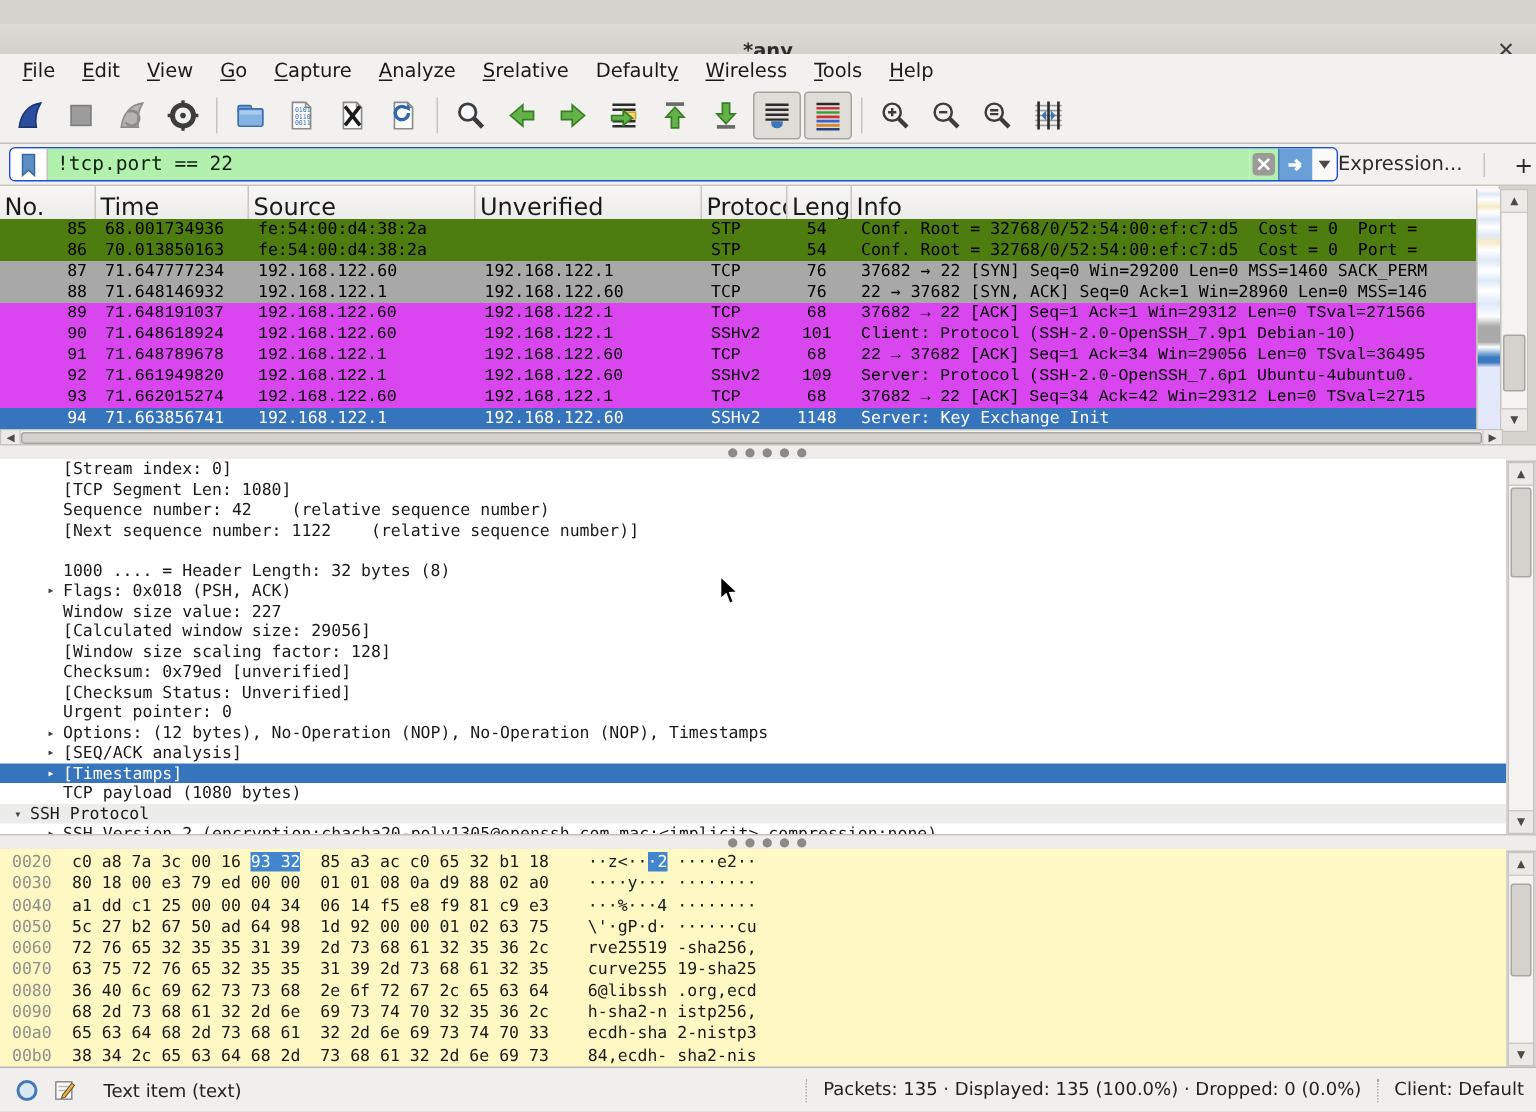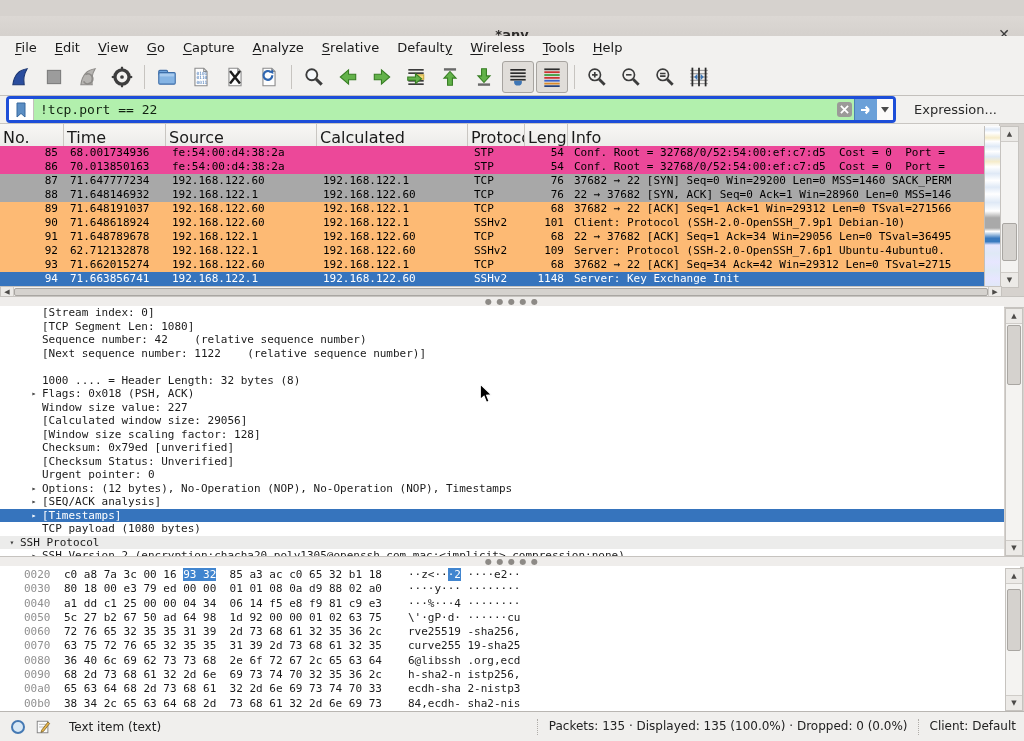--- a/index.html
+++ b/index.html
@@ -27,49 +27,49 @@
     border-bottom:1px solid #c3c0bc;display:flex;align-items:center;padding-left:4px;gap:2px;}
   .tbtn{width:30px;height:30px;display:flex;align-items:center;justify-content:center;
     border:1px solid transparent;border-radius:3px;flex:0 0 auto;}
   .tbtn.pressed{background:#e0ddd9;border:1px solid #a7a4a0;}
   .tsep{width:1px;height:24px;background:#c7c4c0;margin:0 4px;flex:0 0 auto;}
 
   
   .filterbar{left:0;top:96px;width:1024px;height:27px;background:#f2f1ef;
     border-bottom:1px solid #c9c6c2;display:flex;align-items:center;padding:0 6px;}
   .filter-box{display:flex;align-items:stretch;height:21px;width:884px;
-    border:3px solid #1d4ed8;border-radius:4px;background:#fff;overflow:hidden;flex:0 0 auto;}
+    border:1px solid #1d4ed8;border-radius:4px;background:#fff;overflow:hidden;flex:0 0 auto;}
   .fb-bookmark{width:24px;display:flex;align-items:center;justify-content:center;background:#fff;
     border-right:1px solid #c4c1bd;}
   .fb-input{flex:1;background:#b2f0ad;display:flex;align-items:center;padding-left:6px;
     font-size:13px;color:#102010;}
   .fb-clear{width:19px;background:#b2f0ad;display:flex;align-items:center;justify-content:center;}
   .fb-clear .box{width:15px;height:15px;border-radius:3px;background:#9b9a98;
     display:flex;align-items:center;justify-content:center;}
   .fb-apply{width:22px;display:flex;align-items:center;justify-content:center;background:#6aa0d8;
     border-left:1px solid #4c7fb5;}
   .fb-drop{width:16px;display:flex;align-items:center;justify-content:center;background:#fbfaf9;}
-  .expr-label{margin-left:18px;font-size:13px;color:#2a2a2a;}
+  .expr-label{font-size:13px;color:#2a2a2a;}
   .fsep{width:1px;height:16px;background:#c7c4c0;margin:0 12px 0 14px;}
   .plus-btn{font-size:15px;color:#2a2a2a;padding:0 8px;}
 
   
   .pgrid{display:grid;grid-template-columns:64px 102px 151px 151px 57px 43px minmax(0,1fr);}
   .plist-header{left:0;top:124px;width:1000px;height:22px;
     background:linear-gradient(#f8f7f5,#ececea);border-bottom:1px solid #c2bfbb;font-size:16px;}
   .plist-header .hcell{border-right:1px solid #c9c6c2;padding:4px 3px 2px 3px;
     white-space:nowrap;overflow:hidden;}
   .plist-rows{left:0;top:146px;width:984px;height:140px;background:#fff;overflow:hidden;}
   .prow{height:14px;line-height:14px;font-size:11px;white-space:nowrap;}
   .prow>div{overflow:hidden;white-space:pre;padding:0 0 0 6px;}
   .prow .c-no{text-align:right;padding:0 6px 0 0;}
-  .prow .c-len{text-align:right;padding:0 4px 0 0;}
-  .row-white{background:#ec4899;color:#000;}
+  .prow .c-len{text-align:center;padding:0 4px 0 0;}
+  .row-white{background:#4d7c0f;color:#000;}
   .row-gray{background:#a8a8a8;color:#000;}
-  .row-lavender{background:#fdba74;color:#000;}
+  .row-lavender{background:#d946ef;color:#000;font-family:Liberation Mono, monospace;}
   .row-selected{background:#3674bd;color:#fff;}
 
   .minimap{left:984px;top:126px;width:16px;height:170px;border:1px solid #c2bfbb;border-top:none;
     background:linear-gradient(to bottom,
       #ffffff 0%,#dfe9f6 2%,#ffffff 4%,#f6ecca 7%,#ffffff 9%,#dfe9f6 12%,#ffffff 15%,
       #dfe9f6 18%,#f6ecca 21%,#ffffff 24%,#dfe9f6 28%,#ffffff 32%,#dfe9f6 36%,#ffffff 40%,
       #dfe9f6 45%,#ffffff 50%,#a9a9a9 54%,#a9a9a9 60%,#ffffff 62%,#3a7abf 66%,#3a7abf 68%,
       #e7e6ff 70%,#dfe9f6 75%,#e7e6ff 80%,#dfe9f6 85%,#e7e6ff 90%,#dfe9f6 95%,#e7e6ff 100%);}
 
   
@@ -97,22 +97,22 @@
     font-size:11px;}
   .dline{height:13.5px;line-height:13.5px;display:flex;white-space:pre;}
   .dline .arrow{width:16px;flex:0 0 auto;text-align:center;font-size:8px;color:#3e3e3e;}
   .dline.lvl1{padding-left:4px;}
   .dline.lvl2{padding-left:26px;}
   .dline.selected{background:#3674bd;color:#fff;}
   .dline.selected .arrow{color:#fff;}
   .dline.shaded{background:#ececeb;}
 
   
-  .hexpane{left:0;top:566px;width:1004px;height:145px;background:#ffffff;overflow:hidden;
-    font-size:11px;padding-top:2px;padding-left:16px;}
+  .hexpane{left:0;top:566px;width:1004px;height:145px;background:#fef9c3;overflow:hidden;
+    font-size:11px;padding-top:2px;}
   .hrow{height:14.3px;line-height:14.3px;display:flex;white-space:pre;}
   .hrow .off{width:36px;flex:0 0 auto;padding-left:8px;color:#8f8f8f;}
   .hrow .hx{margin-left:4px;}
   .hrow .asc{margin-left:26px;}
   .hl{background:#4185cf;color:#fff;}
 
   
   .statusbar{left:0;top:711px;width:1024px;height:30px;background:#f0efed;
     border-top:1px solid #b9b6b2;display:flex;align-items:center;font-size:12px;color:#222;}
   .sb-left{display:flex;align-items:center;gap:9px;padding-left:10px;}
@@ -345,21 +345,21 @@
   <div class="expr-label">Expression...</div>
   <div class="fsep"></div>
   <div class="plus-btn">+</div>
 </div>
 
 <div class="abs plist-header pgrid">
 
 <div class="hcell">No.</div>
     <div class="hcell">Time</div>
     <div class="hcell">Source</div>
-    <div class="hcell">Calculated</div>
+    <div class="hcell">Unverified</div>
     <div class="hcell">Protocol</div>
     <div class="hcell">Length</div>
     <div class="hcell">Info</div>
   </div>
 
 <div class="abs plist-rows mono">
 
 <div class="prow pgrid row-white">
     <div class="c-no">85</div>
     <div>68.001734936</div>
@@ -418,21 +418,21 @@
     <div class="c-no">91</div>
     <div>71.648789678</div>
     <div>192.168.122.1</div>
     <div>192.168.122.60</div>
     <div>TCP</div>
     <div class="c-len">68</div>
     <div>22 → 37682 [ACK] Seq=1 Ack=34 Win=29056 Len=0 TSval=36495</div>
   </div>
     <div class="prow pgrid row-lavender">
     <div class="c-no">92</div>
-    <div>62.712132878</div>
+    <div>71.661949820</div>
     <div>192.168.122.1</div>
     <div>192.168.122.60</div>
     <div>SSHv2</div>
     <div class="c-len">109</div>
     <div>Server: Protocol (SSH-2.0-OpenSSH_7.6p1 Ubuntu-4ubuntu0.</div>
   </div>
     <div class="prow pgrid row-lavender">
     <div class="c-no">93</div>
     <div>71.662015274</div>
     <div>192.168.122.60</div>

